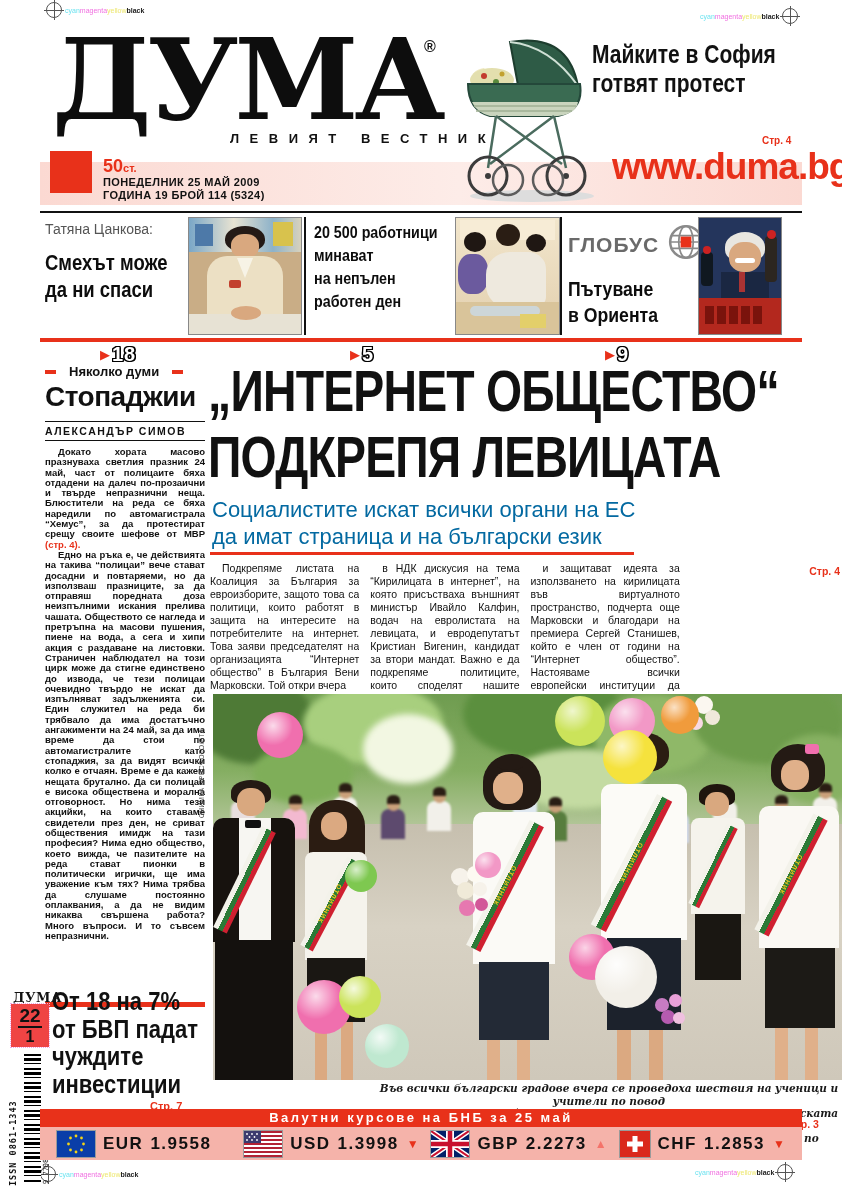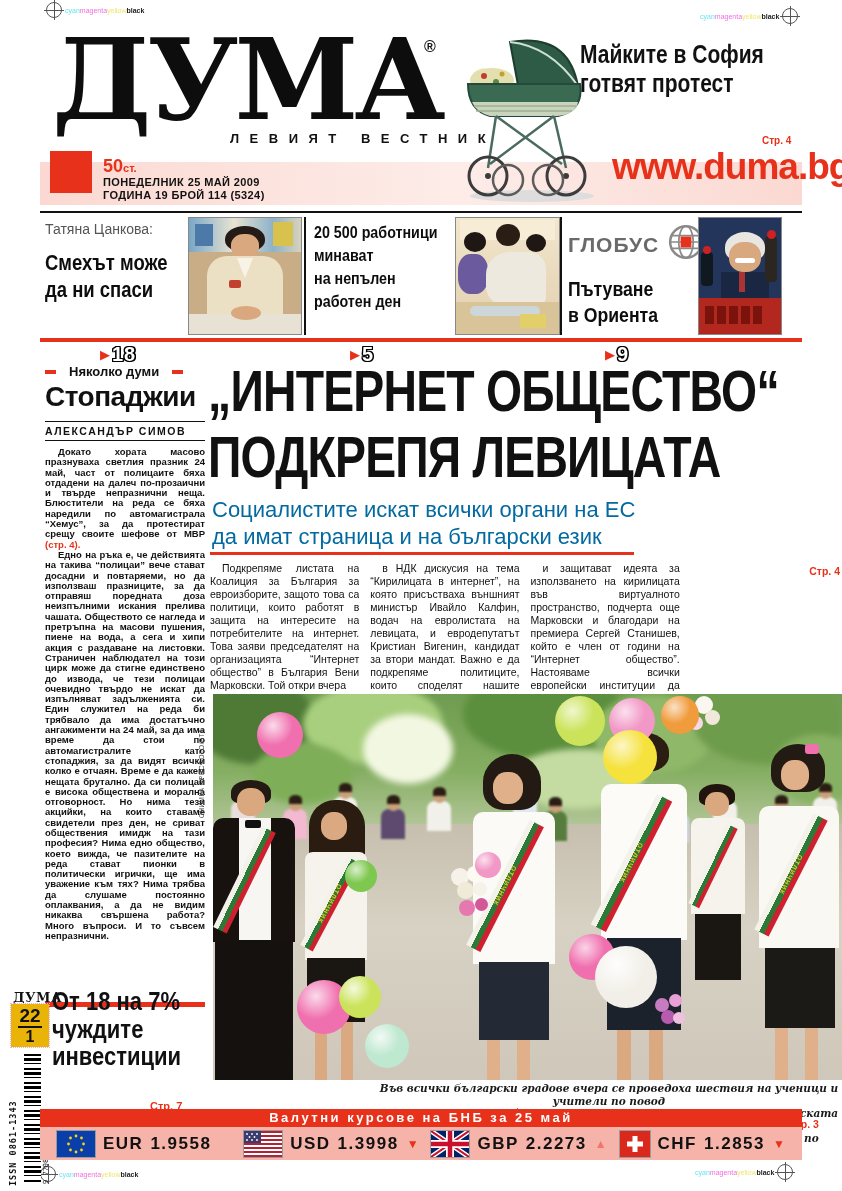--- a/index.html
+++ b/index.html
@@ -25,21 +25,21 @@
   #tagline{left:230px;top:131px;font-size:13px;font-weight:bold;letter-spacing:10.5px;}
   #info-strip{left:40px;top:162px;width:762px;height:43px;
               background:linear-gradient(90deg,#fbd9d2 0%,#fdece8 55%,#fbd9d2 100%);}
   #red-square{left:50px;top:151px;width:42px;height:42px;background:#e8311a;}
   #price{left:103px;top:156px;}
   #price .big{font-size:18px;font-weight:bold;color:#e8311a;}
   #price .small{font-size:11px;font-weight:bold;color:#e8311a;}
   #date-line{left:103px;top:176px;font-size:11px;font-weight:bold;letter-spacing:.4px;}
   #issue-line{left:103px;top:189px;font-size:11px;font-weight:bold;letter-spacing:.4px;}
   #website{left:612px;top:146px;font-size:37px;font-weight:bold;color:#e8311a;letter-spacing:-1px;}
-  #top-story{left:580px;top:40px;width:210px;font-size:25px;font-weight:bold;line-height:29px;}
+  #top-story{left:592px;top:40px;width:210px;font-size:25px;font-weight:bold;line-height:29px;}
   #top-story-ref{left:762px;top:135px;font-size:10px;font-weight:bold;color:#e8311a;}
 
   
   #pram{left:450px;top:24px;width:160px;height:180px;}
 
   
   #teaser-topline{left:40px;top:211px;width:762px;height:2px;background:#111;}
   #teaser-row{left:40px;top:213px;width:762px;height:124px;}
   #teaser-row .vdiv{position:absolute;top:4px;width:2px;height:118px;background:#111;}
   .kicker{font-size:14px;color:#555;}
@@ -60,21 +60,21 @@
   #op-title{font-size:28px;font-weight:bold;letter-spacing:-.5px;margin:2px 0 8px;}
   #op-author{border-top:1px solid #111;border-bottom:1px solid #111;padding:3px 0;
              font-size:10.5px;font-weight:bold;letter-spacing:1.5px;}
   #op-body{margin-top:6px;font-size:9.5px;line-height:10.3px;font-weight:bold;text-align:justify;
            height:592px;overflow:hidden;}
   #op-body p{margin:0;text-indent:13px;}
   #op-redrule{left:45px;top:1002px;width:160px;height:5px;background:#e8311a;}
 
   
   #bl-logo{left:13px;top:990px;font-family:"DejaVu Serif",serif;font-weight:bold;font-size:13px;letter-spacing:.5px;}
-  #bl-box{left:11px;top:1004px;width:38px;height:43px;background:#eab308;text-align:center;
+  #bl-box{left:11px;top:1004px;width:38px;height:43px;background:#ef4444;text-align:center;
           font-weight:bold;line-height:1;padding-top:2px;box-sizing:border-box;outline:1px dotted #f0a8ea;}
   #bl-box .n1{font-size:19px;display:block;border-bottom:2px solid #111;width:24px;margin:0 auto;padding-bottom:1px;}
   #bl-box .n2{font-size:16px;display:block;margin-top:1px;}
   #bl-title{left:52px;top:988px;width:166px;font-size:25px;font-weight:bold;line-height:27.5px;}
   #bl-ref{left:150px;top:1100px;font-size:11px;font-weight:bold;color:#e8311a;}
 
   
   #barcode{left:10px;top:1050px;width:44px;height:138px;}
   #issn{position:absolute;left:-2px;top:0;width:12px;height:136px;font-size:8.5px;font-weight:bold;
         font-family:"DejaVu Sans Mono",monospace;writing-mode:vertical-rl;transform:rotate(180deg);letter-spacing:1px;}
@@ -504,20 +504,21 @@
   </div>
   <div class="abs" id="caption-ref">Стр. 3</div>
 
   <div class="abs" id="bl-logo">ДУМА</div>
   <div class="abs" id="bl-box">
     <span class="n1">22</span>
     <span class="n2">1</span>
   </div>
   <div class="abs" id="bl-title">
     <div><span class="cond" style="transform:scaleX(.88);">От 18 на 7%</span></div>
+    <div><span class="cond" style="transform:scaleX(.88);">от БВП падат</span></div>
     <div><span class="cond" style="transform:scaleX(.88);">чуждите</span></div>
     <div><span class="cond" style="transform:scaleX(.88);">инвестиции</span></div>
   </div>
   <div class="abs" id="bl-ref">Стр. 7</div>
 
   <div class="abs" id="barcode">
     <div id="issn">ISSN 0861-1343</div>
     <div id="bars"></div>
     <div id="bcd">9 770861 134008</div>
   </div>

